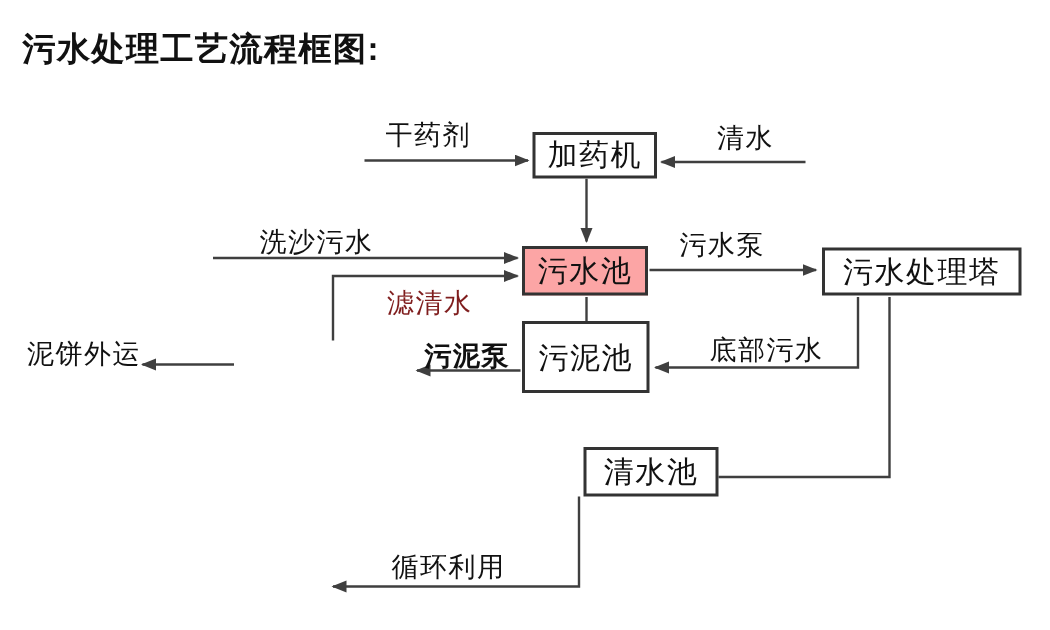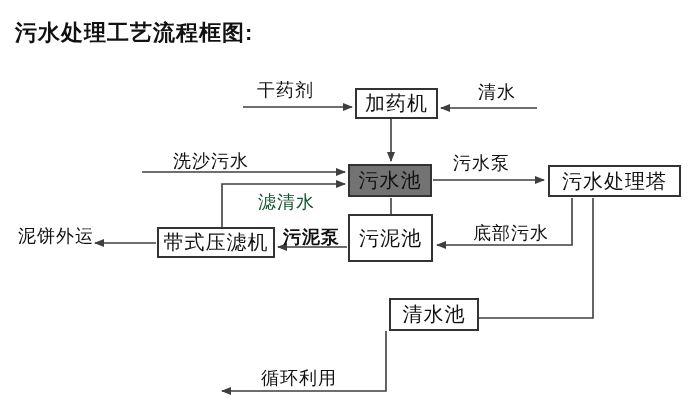--- a/index.html
+++ b/index.html
@@ -44,38 +44,35 @@
         <polyline points="391,198 391,223" fill="none" stroke="#3f3f3f" stroke-width="1.6" marker-end="url(#arrowhead)"></polyline>
         <polyline points="572,198 572,245 437,245" fill="none" stroke="#3f3f3f" stroke-width="1.6" marker-end="url(#arrowhead)"></polyline>
         <polyline points="347,247 278,247" fill="none" stroke="#3f3f3f" stroke-width="1.6" marker-end="url(#arrowhead)"></polyline>
         <polyline points="156,243 95,243" fill="none" stroke="#3f3f3f" stroke-width="1.6" marker-end="url(#arrowhead)"></polyline>
         <polyline points="593,198 593,318 434,318" fill="none" stroke="#3f3f3f" stroke-width="1.6" marker-end="url(#arrowhead)"></polyline>
         <polyline points="386,331 386,391 222,391" fill="none" stroke="#3f3f3f" stroke-width="1.6" marker-end="url(#arrowhead)"></polyline>
       </svg>
       <div class="node" style="left: 355px; top: 88px; width: 83px; height: 31px; border-color: rgb(51, 51, 51); background: rgb(255, 255, 255);">
         <span>加药机</span>
       </div>
-      <div class="node" style="left: 348px; top: 164px; width: 84px; height: 33px; border-color: rgb(51, 51, 51); background: #737373;">
+      <div class="node" style="left: 348px; top: 164px; width: 84px; height: 33px; border-color: rgb(51, 51, 51); background: #fca5a5;">
         <span>污水池</span>
       </div>
       <div class="node" style="left: 548px; top: 165px; width: 133px; height: 32px; border-color: rgb(51, 51, 51); background: rgb(255, 255, 255);">
         <span>污水处理塔</span>
       </div>
       <div class="node" style="left: 348px; top: 214px; width: 85px; height: 48px; border-color: rgb(51, 51, 51); background: rgb(255, 255, 255);">
         <span>污泥池</span>
       </div>
-      <div class="node" style="left: 157px; top: 227px; width: 118px; height: 31px; border-color: rgb(51, 51, 51); background: rgb(255, 255, 255);">
-        <span>带式压滤机</span>
-      </div>
       <div class="node" style="left: 341px; top: 298px; width: 90px; height: 33px; border-color: rgb(51, 51, 51); background: rgb(255, 255, 255); margin-left: 48px;">
         <span>清水池</span>
       </div>
       <div class="edge-label" style="left: 257px; top: 78px; color: rgb(17, 17, 17);">干药剂</div>
       <div class="edge-label" style="left: 478px; top: 80px; color: rgb(17, 17, 17);">清水</div>
       <div class="edge-label" style="left: 173px; top: 149px; color: rgb(17, 17, 17);">洗沙污水</div>
-      <div class="edge-label" style="left: 258px; top: 190px; color: #14532d;">滤清水</div>
+      <div class="edge-label" style="left: 258px; top: 190px; color: #7f1d1d;">滤清水</div>
       <div class="edge-label" style="left: 453px; top: 151px; color: rgb(17, 17, 17);">污水泵</div>
       <div class="edge-label" style="left: 473px; top: 221px; color: rgb(17, 17, 17);">底部污水</div>
       <div class="edge-label" style="left: 283px; top: 225px; color: rgb(17, 17, 17); font-weight: bold;">污泥泵</div>
       <div class="edge-label" style="left: 261px; top: 366px; color: rgb(17, 17, 17);">循环利用</div>
       <div class="edge-label" style="left: 18px; top: 224px; color: rgb(17, 17, 17);">泥饼外运</div>
     </div>
 </div>
 
 </body></html>

